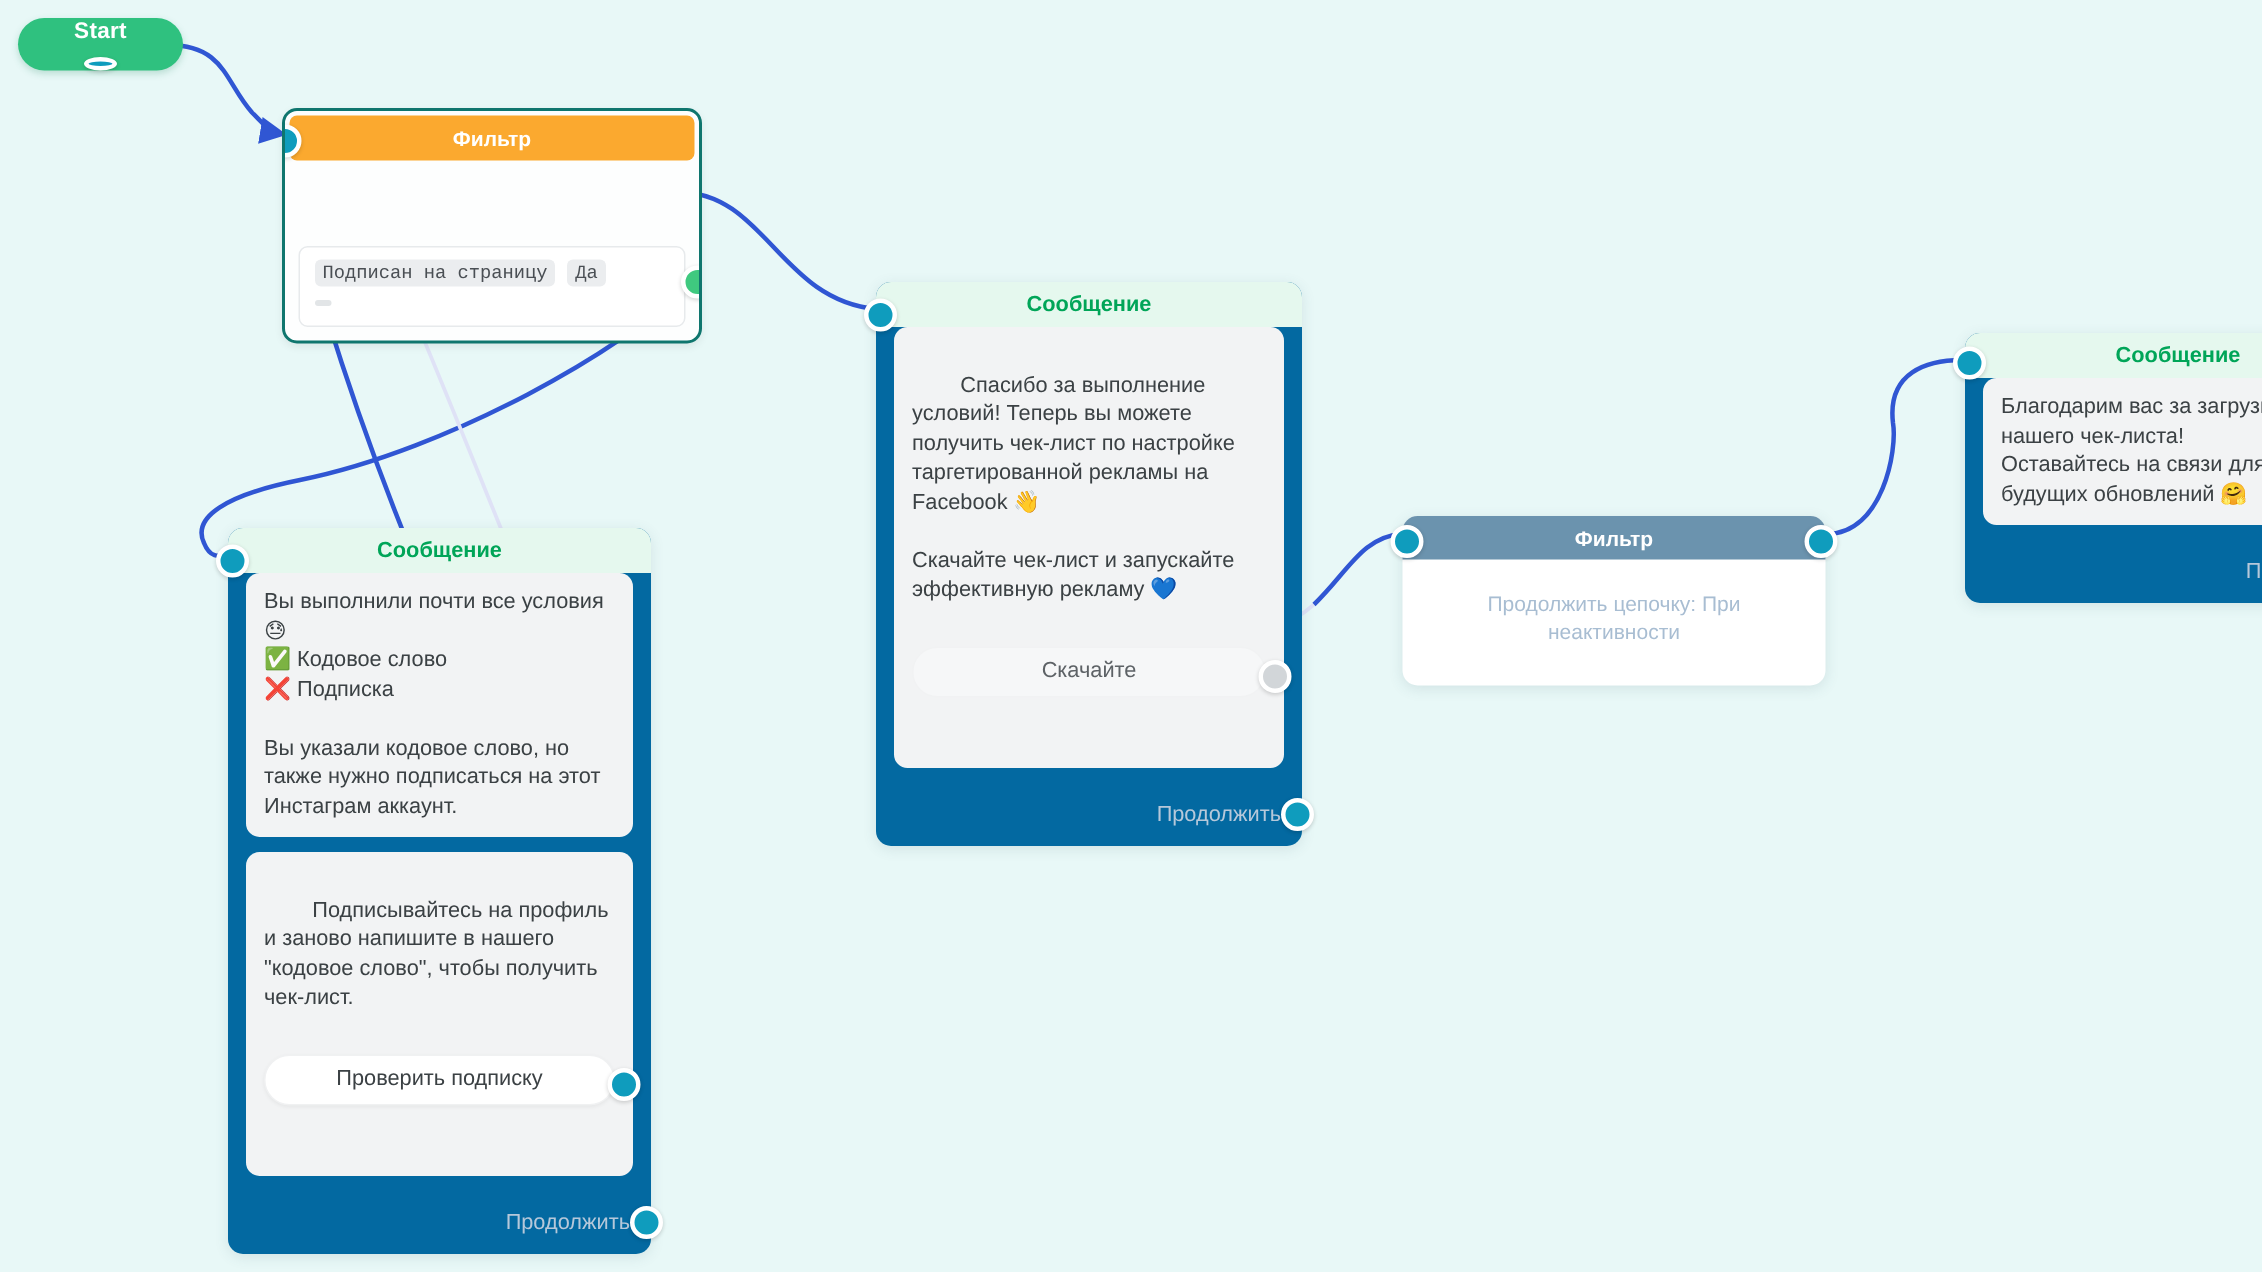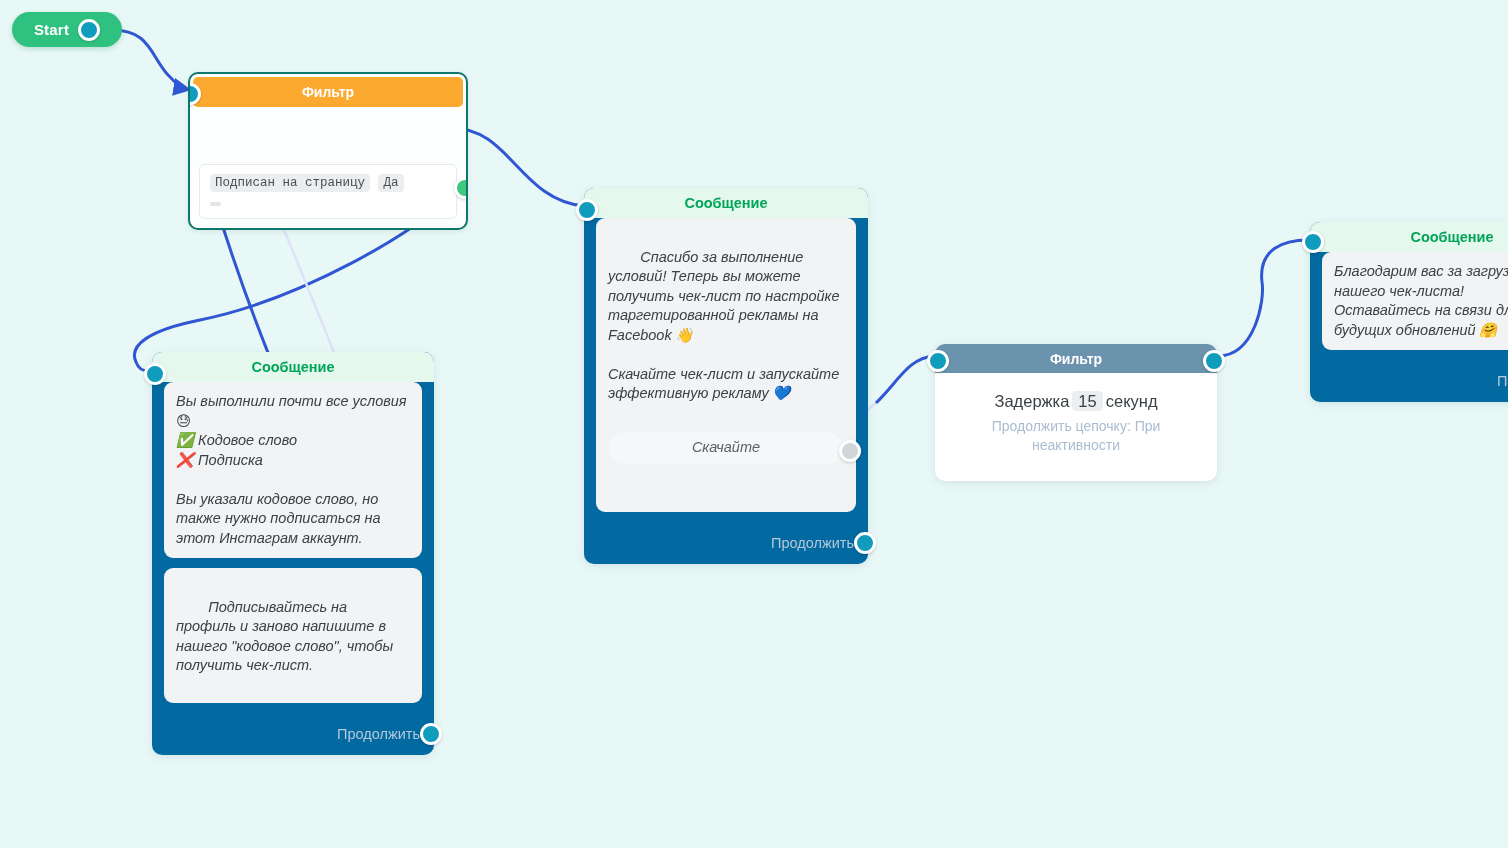--- a/index.html
+++ b/index.html
@@ -43,20 +43,21 @@
     width: 110px;
     height: 35px;
     background: #2fc17f;
     border-radius: 18px;
     box-shadow: 0 2px 5px rgba(40,140,100,0.25);
     display: flex;
     align-items: center;
     justify-content: center;
     gap: 9px;
     z-index: 6;
+    flex-direction: column;
   }
   .start-pill .start-label {
     color: #ffffff;
     font-size: 15px;
     font-weight: bold;
     letter-spacing: .2px;
   }
 
   
   .port {
@@ -147,21 +148,21 @@
     background: #e5f8ee;
     border-radius: 10px 10px 0 0;
     height: 30px;
     display: flex;
     align-items: center;
     justify-content: center;
     color: #00a558;
     font-size: 14.5px;
     font-weight: bold;
   }
-  .msg-body { padding: 0 12px 6px 12px; font-style: italic; }
+  .msg-body { padding: 0 12px 6px 12px; }
   .bubble {
     background: #f2f3f4;
     border-radius: 9px;
     padding: 10px 12px;
     color: #3b4144;
     font-size: 14.5px;
     line-height: 19.5px;
     margin-bottom: 10px;
     white-space: pre-wrap;
   }
@@ -330,36 +331,37 @@
     <div class="msg-head">Сообщение</div>
     <div class="msg-body">
       <div class="bubble">Вы выполнили почти все условия
 😓
 ✅ Кодовое слово
 ❌ Подписка
 
 Вы указали кодовое слово, но также нужно подписаться на этот Инстаграм аккаунт.</div>
       <div class="bubble with-btn">
         <span>Подписывайтесь на профиль и заново напишите в нашего "кодовое слово", чтобы получить чек-лист.</span>
+        <div class="msg-btn">
+          <span>Проверить подписку</span>
+          <span class="port"></span>
+        </div>
       </div>
     </div>
     <div class="msg-foot">
       <span class="continue-label">Продолжить</span>
       <span class="port"></span>
     </div>
   </div>
 
   <div class="node pause-node">
     <span class="port port-in"></span>
     <span class="port port-out"></span>
     <div class="pause-head">Фильтр</div>
     <div class="pause-body">
-      <div class="pause-delay">
-        <span>Задержка</span><span class="val">15</span><span>секунд</span>
-      </div>
       <div class="pause-sub">Продолжить цепочку: При неактивности</div>
     </div>
   </div>
 
   <div class="node msg-node msg-c">
     <span class="port port-in"></span>
     <div class="msg-head">Сообщение</div>
     <div class="msg-body">
       <div class="bubble">Благодарим вас за загрузку нашего чек-листа!
 Оставайтесь на связи для будущих обновлений 🤗</div>

